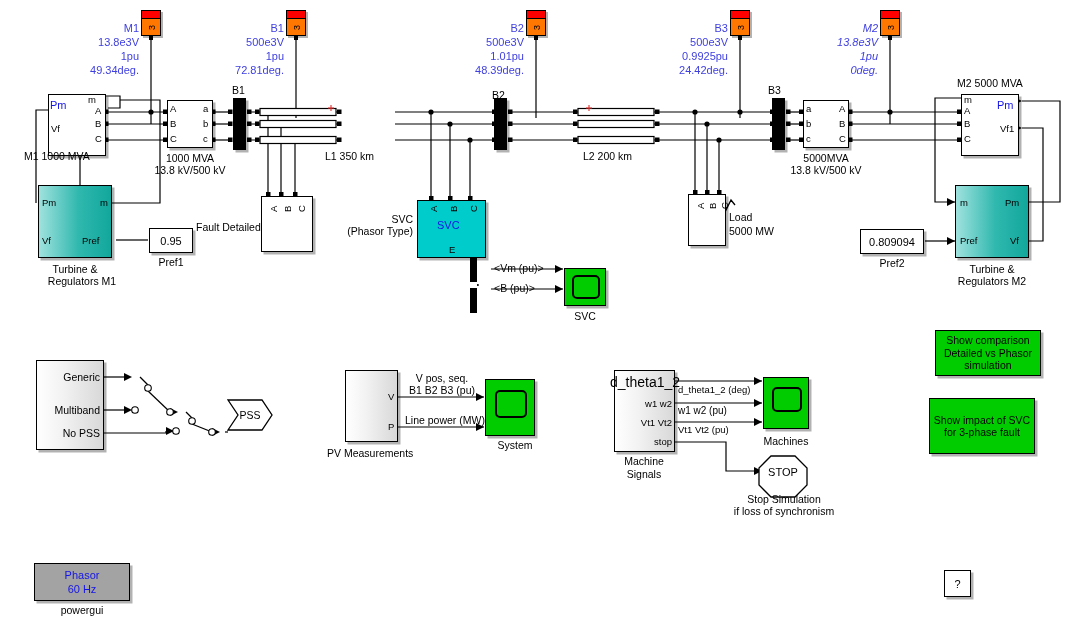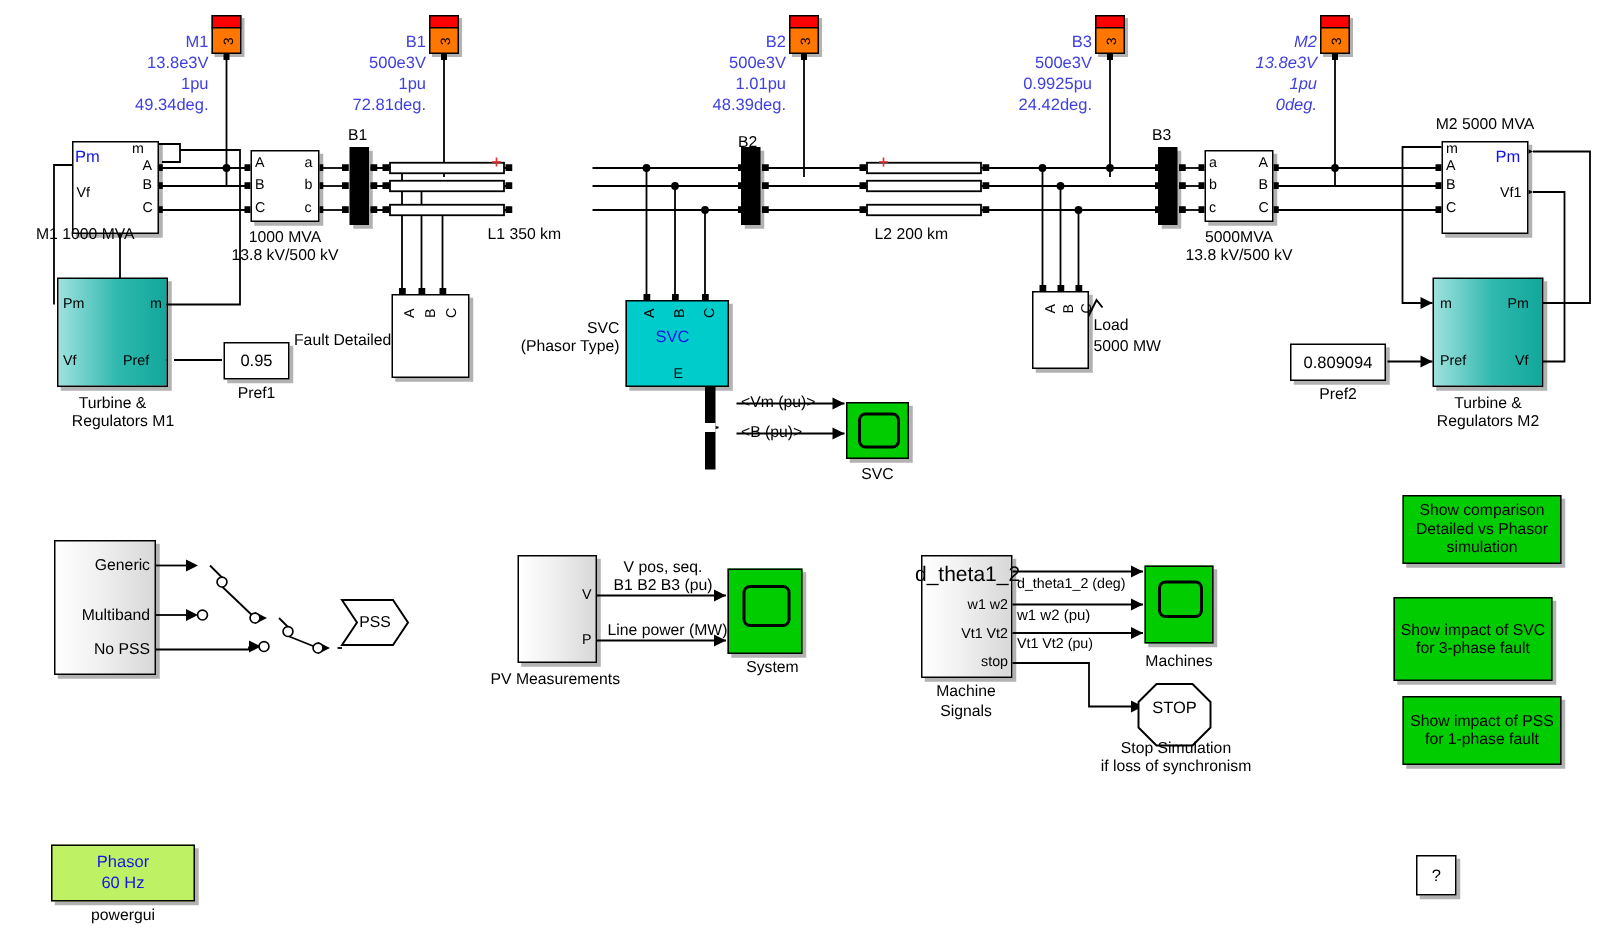--- a/index.html
+++ b/index.html
@@ -25,21 +25,21 @@
   .scopebody{position:absolute;border:1.3px solid #000;background:#00CC00;
              box-shadow:2.5px 2.5px 0 rgba(0,0,0,0.30);box-sizing:border-box;}
   .scopeinner{position:absolute;border:2px solid #000;border-radius:5px;background:#00CC00;box-sizing:border-box;}
   .grnbtn{position:absolute;background:#00CC00;border:1.3px solid #000;box-sizing:border-box;
           box-shadow:2.5px 2.5px 0 rgba(0,0,0,0.30);
           display:flex;align-items:center;justify-content:center;text-align:center;
           font-size:10.5px;line-height:12.5px;color:#000;padding:2px;}
   .constblk{position:absolute;background:#fff;border:1.3px solid #000;box-sizing:border-box;
             box-shadow:2.5px 2.5px 0 rgba(0,0,0,0.30);
             display:flex;align-items:center;justify-content:center;font-size:11px;}
-  .powergui{position:absolute;background:#bef264;border:1.4px solid #000;box-sizing:border-box;
+  .powergui{position:absolute;background:#a3a3a3;border:1.4px solid #000;box-sizing:border-box;
             box-shadow:2.5px 2.5px 0 rgba(0,0,0,0.30);
             display:flex;flex-direction:column;align-items:center;justify-content:center;
             font-size:11px;color:#1414E6;line-height:14px;}
   .busbar{position:absolute;background:#000;box-shadow:2.5px 2.5px 0 rgba(0,0,0,0.30);}
   svg{position:absolute;left:0;top:0;overflow:visible;}
 </style>
 </head>
 <body>
 
 <div id="canvas">
@@ -526,24 +526,20 @@
 
   <div class="grnbtn" style="left:935px;top:330px;width:106px;height:46px;">
     <span style="white-space:pre-line;text-align:center;">Show comparison
 Detailed vs Phasor
 simulation</span>
   </div>
   <div class="grnbtn" style="left:893px;top:398px;width:106px;height:56px;margin-left:36px;">
     <span style="white-space:pre-line;">Show impact of SVC
 for 3-phase fault</span>
   </div>
-  <div class="grnbtn" style="left:935px;top:464px;width:106px;height:46px;">
-    <span style="white-space:pre-line;">Show impact of PSS
-for 1-phase fault</span>
-  </div>
 
   <div class="powergui" style="left:34px;top:563px;width:96px;height:38px;">
     <div>Phasor</div>
     <div>60 Hz</div>
   </div>
   <div class="abs lbl lbl-c" style="left:34px;top:604px;width:96px;">powergui</div>
 
   <div class="constblk" style="left:944px;top:570px;width:27px;height:27px;">
     <span>?</span>
   </div>

